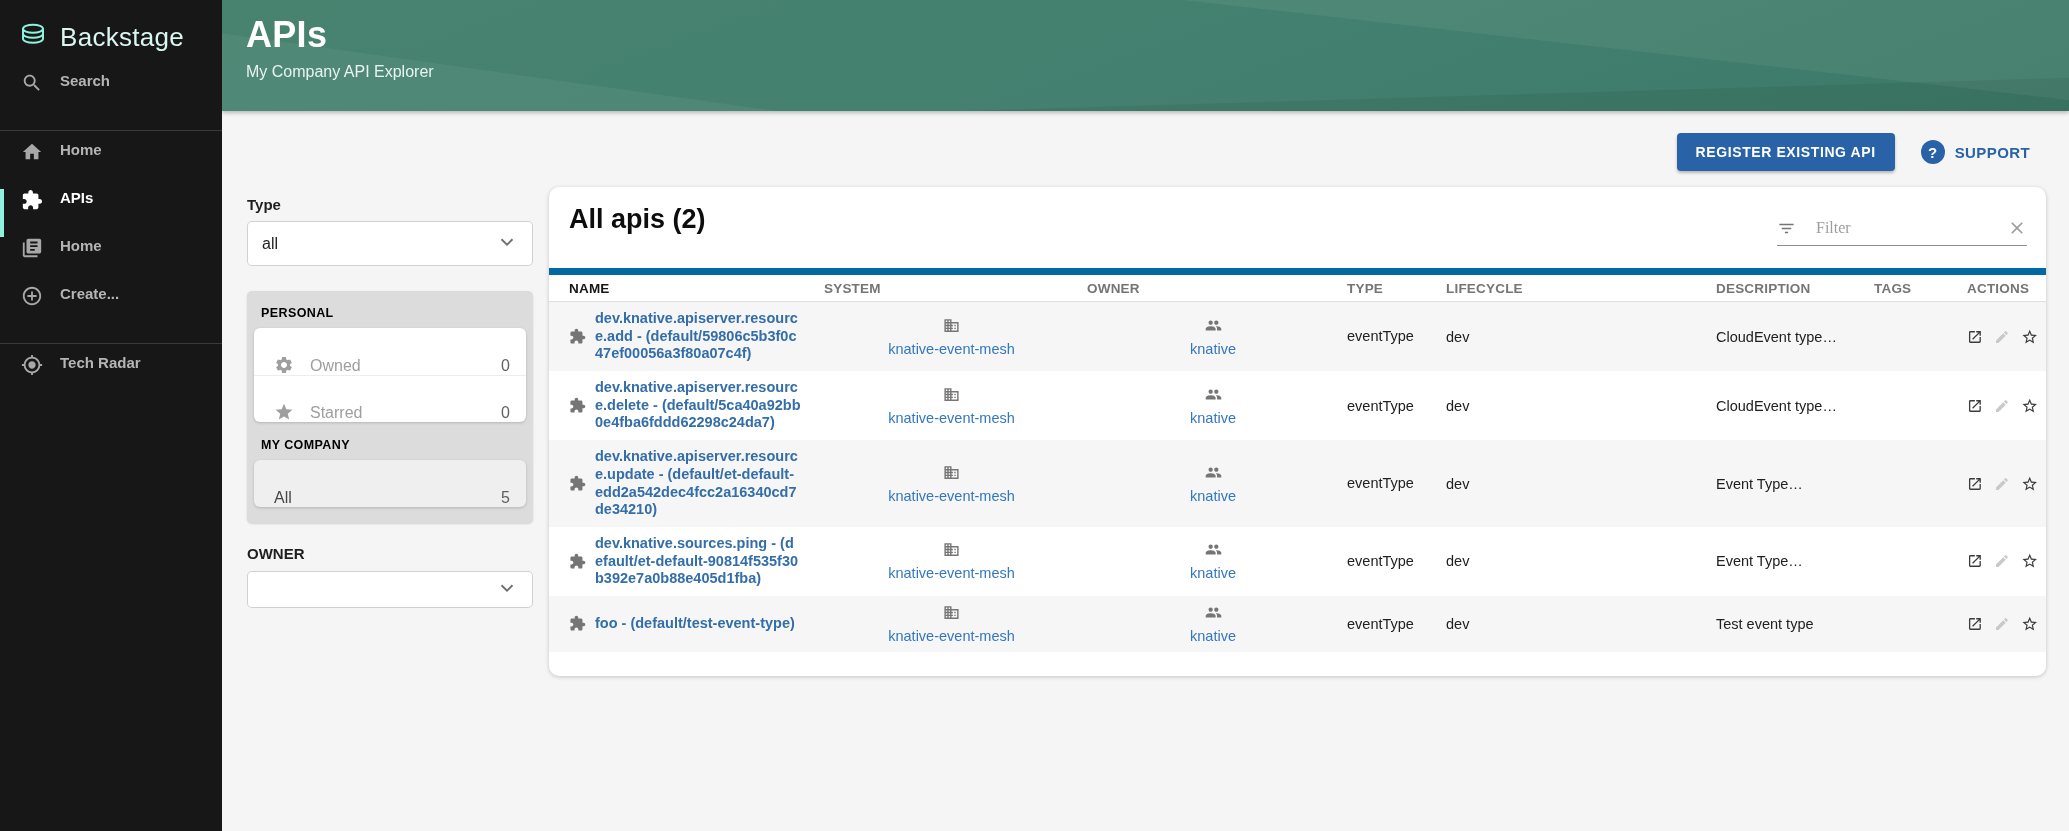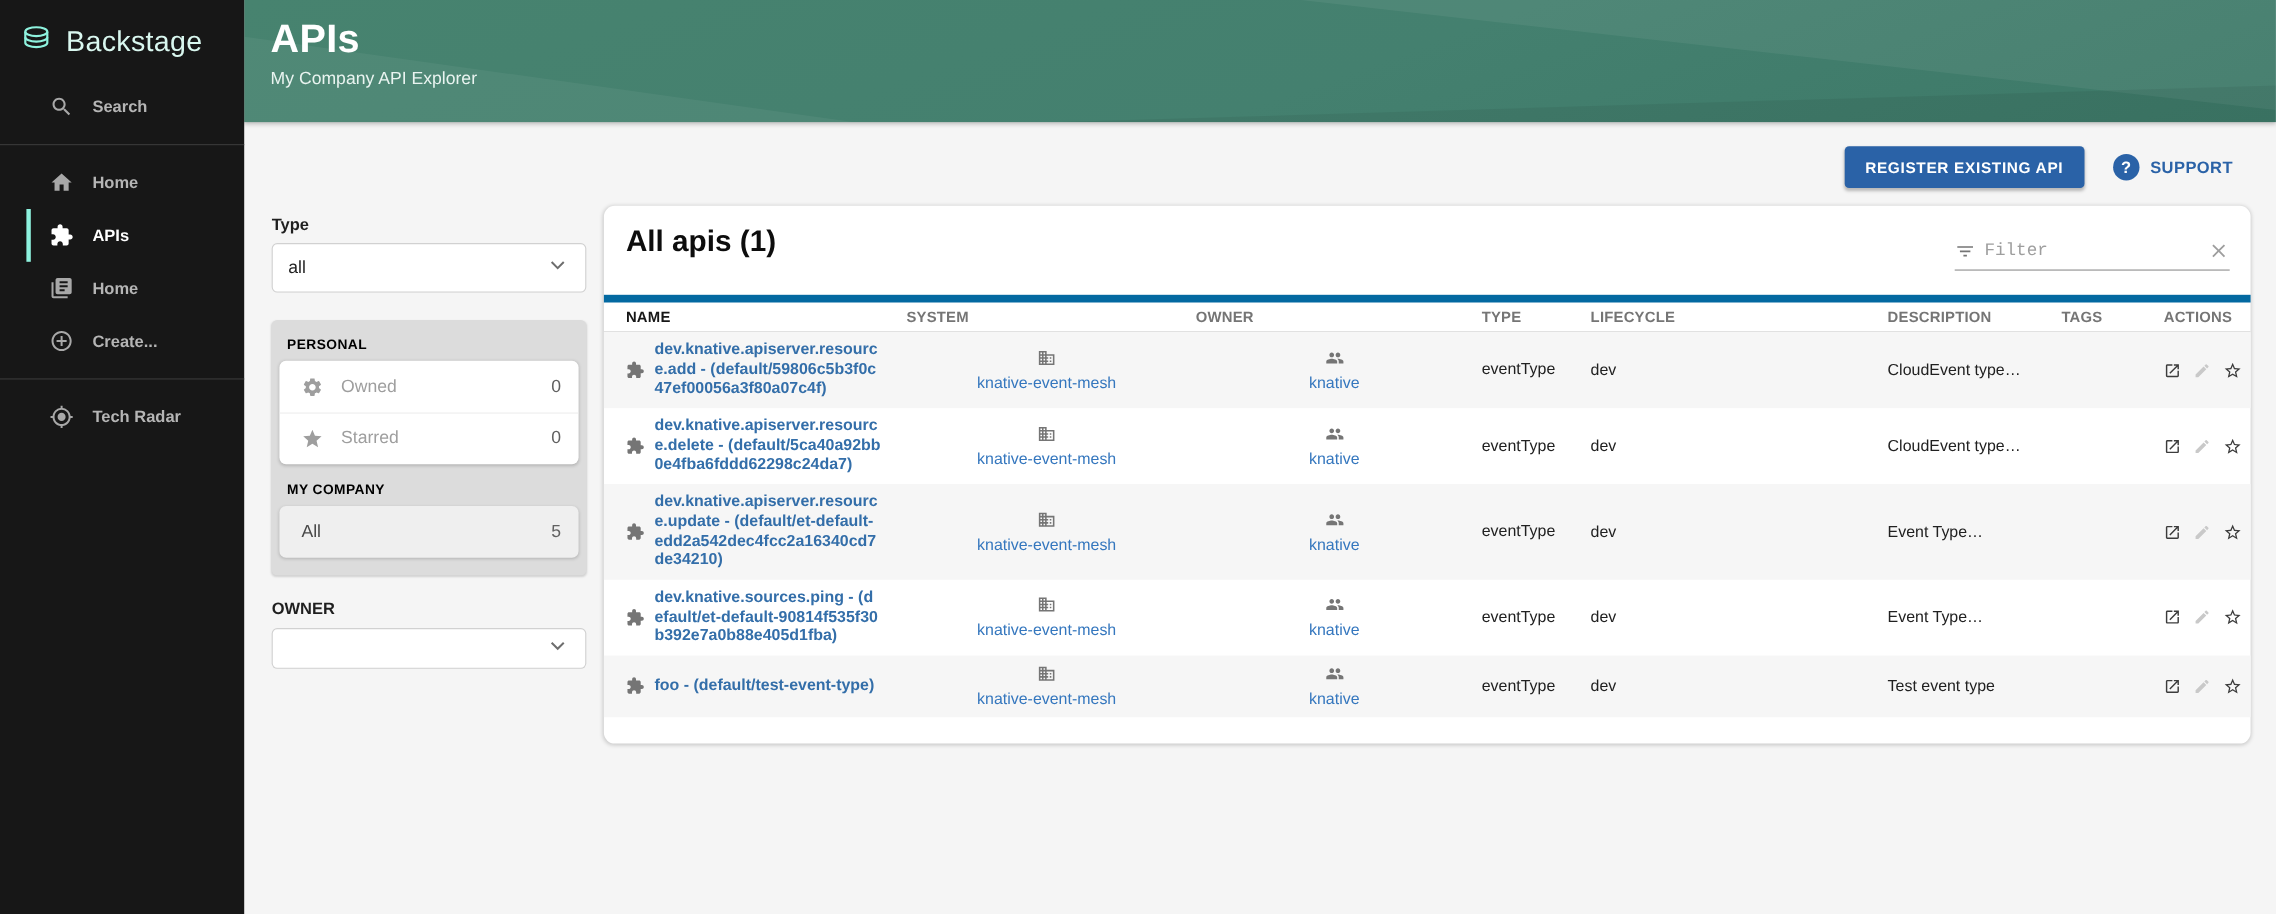--- a/index.html
+++ b/index.html
@@ -4,21 +4,21 @@
 <style>
   * { margin:0; padding:0; box-sizing:border-box; }
   html,body { width:2069px; height:831px; }
   body { font-family:"Liberation Sans", sans-serif; background:#f5f5f5; overflow:hidden; }
   .app { position:relative; width:2069px; height:831px; background:#f5f5f5; overflow:hidden; }
 
   
   .sidebar { position:absolute; left:0; top:0; width:222px; height:831px; background:#171717; z-index:5; }
   .logo-row { display:flex; align-items:center; gap:12px; padding:20px 0 18px 18px; }
   .logo-text { color:#d9f7ef; font-size:26px; letter-spacing:.3px; }
-  .side-item { position:relative; display:flex; align-items:center; gap:17px; height:48px; padding-left:21px; cursor:pointer;margin-left:24px; }
+  .side-item { position:relative; display:flex; gap:17px; height:48px; padding-left:21px; cursor:pointer; }
   .side-item .s-icon { width:22px; height:22px; display:flex; align-items:center; justify-content:center; }
   .side-item .s-icon svg { fill:#a8a8a8; width:22px; height:22px; }
   .side-item .s-label { color:#b5b5b5; font-size:15px; font-weight:700; }
   .side-item.active { border-left:4px solid #8ef2de; padding-left:17px; }
   .side-item.active .s-icon svg { fill:#ffffff; }
   .side-item.active .s-label { color:#ffffff; }
   .side-divider { border:none; border-top:1px solid #3a3a3a; margin:10px 0; }
 
   
   .page-header { position:absolute; left:222px; top:0; right:0; height:111px; background:linear-gradient(160deg,#47836f 0%,#44806f 55%,#3d7968 100%); overflow:hidden; box-shadow:0 2px 4px rgba(0,0,0,.25); }
@@ -37,38 +37,38 @@
   .support-label { color:#2a62a7; font-size:15px; font-weight:700; letter-spacing:.4px; }
 
   
   .filter-panel { position:absolute; left:247px; top:196px; width:286px; }
   .f-label { font-size:15px; font-weight:700; color:#1f1f1f; }
   .f-select { display:flex; align-items:center; justify-content:space-between; background:#ffffff; border:1px solid rgba(0,0,0,.18); border-radius:5px; height:45px; margin-top:8px; padding:0 14px; font-size:16px; color:#1f1f1f; cursor:pointer; }
   .chev svg { width:22px; height:22px; fill:none; stroke:#6e6e6e; stroke-width:2; }
   .group-card { background:#dcdcdc; border-radius:5px; margin-top:25px; padding:9px 7px 16px 7px; box-shadow:0 1px 2px rgba(0,0,0,.15); }
   .group-label { font-size:12.5px; font-weight:700; letter-spacing:.4px; color:#000000; padding:6px 0 8px 7px; }
   .sub-card { background:#ffffff; border-radius:6px; box-shadow:0 1px 3px rgba(0,0,0,.18); overflow:hidden; }
-  .pick-row { display:flex; align-items:center; height:47px; padding:0 16px 0 20px; cursor:pointer; }
+  .pick-row { display:flex; align-items:flex-end; height:47px; padding:0 16px 0 20px; cursor:pointer; }
   .pick-row + .pick-row { border-top:1px solid #ededed; }
   .pick-row .p-icon { width:20px; height:20px; margin-right:16px; }
   .pick-row .p-icon svg { width:20px; height:20px; fill:#9e9e9e; }
   .pick-row .p-label { font-size:16px; color:#9e9e9e; flex:1; }
   .pick-row .p-count { font-size:16px; color:#616161; }
   .sub-card.selected { background:#efefef; }
   .sub-card.selected .p-label { color:#474747; }
   .company-label { padding-top:16px; }
   .owner-block { margin-top:22px; }
   .owner-select { height:37px; margin-top:9px; }
 
   
   .card { position:absolute; left:549px; top:187px; width:1497px; height:489px; background:#ffffff; border-radius:10px; box-shadow:0 1px 4px rgba(0,0,0,.2); }
   .card-title { position:absolute; left:20px; top:17px; font-size:27px; font-weight:700; color:#0d0d0d; }
   .filter-field { position:absolute; right:19px; top:31px; width:250px; display:flex; align-items:center; gap:8px; border-bottom:1px solid #8e8e8e; padding-bottom:7px; }
   .filter-field svg.flt { width:19px; height:19px; fill:#757575; flex:none; }
-  .filter-field input { border:none; outline:none; flex:1; font-family:Liberation Mono, monospace; font-size:16px; color:#424242; background:transparent; min-width:0; }
+  .filter-field input { border:none; outline:none; flex:1; font-family:Liberation Serif, serif; font-size:16px; color:#424242; background:transparent; min-width:0;margin-left:12px; }
   .filter-field input::placeholder { color:#9e9e9e; }
   .filter-field .clear svg { width:20px; height:20px; fill:#9e9e9e; display:block; cursor:pointer; }
 
   .table { position:absolute; left:0; right:0; top:81px; }
   .tr { display:grid; grid-template-columns:275px 263px 260px 99px 270px 158px 93px 79px; align-items:center; }
   .thead { height:34px; border-top:7px solid #0369a1; border-bottom:1px solid #dedede; }
   .th { font-size:13.5px; font-weight:700; color:#757575; letter-spacing:.2px; padding-right:8px; }
   .th.first { color:#161616; padding-left:20px; }
   .row { min-height:53px; }
   .row:nth-child(odd) { background:#f6f6f6; }
@@ -228,21 +228,21 @@
         <span class="chev">
           <svg viewBox="0 0 24 24">
               <path d="M6 9l6 6 6-6"></path>
             </svg>
         </span>
       </div>
     </div>
   </div>
 
   <main class="card">
-    <div class="card-title">All apis (1)</div>
+    <div class="card-title">All apis (2)</div>
 
     <div class="filter-field">
       <svg class="flt" viewBox="0 0 24 24">
           <path d="M10 18h4v-2h-4v2zM3 6v2h18V6H3zm3 7h12v-2H6v2z"></path>
         </svg>
       <input type="text" placeholder="Filter" style="">
       <span class="clear">
         <svg viewBox="0 0 24 24">
             <path d="M19 6.41L17.59 5 12 10.59 6.41 5 5 6.41 10.59 12 5 17.59 6.41 19 12 13.41 17.59 19 19 17.59 13.41 12z"></path>
           </svg>

